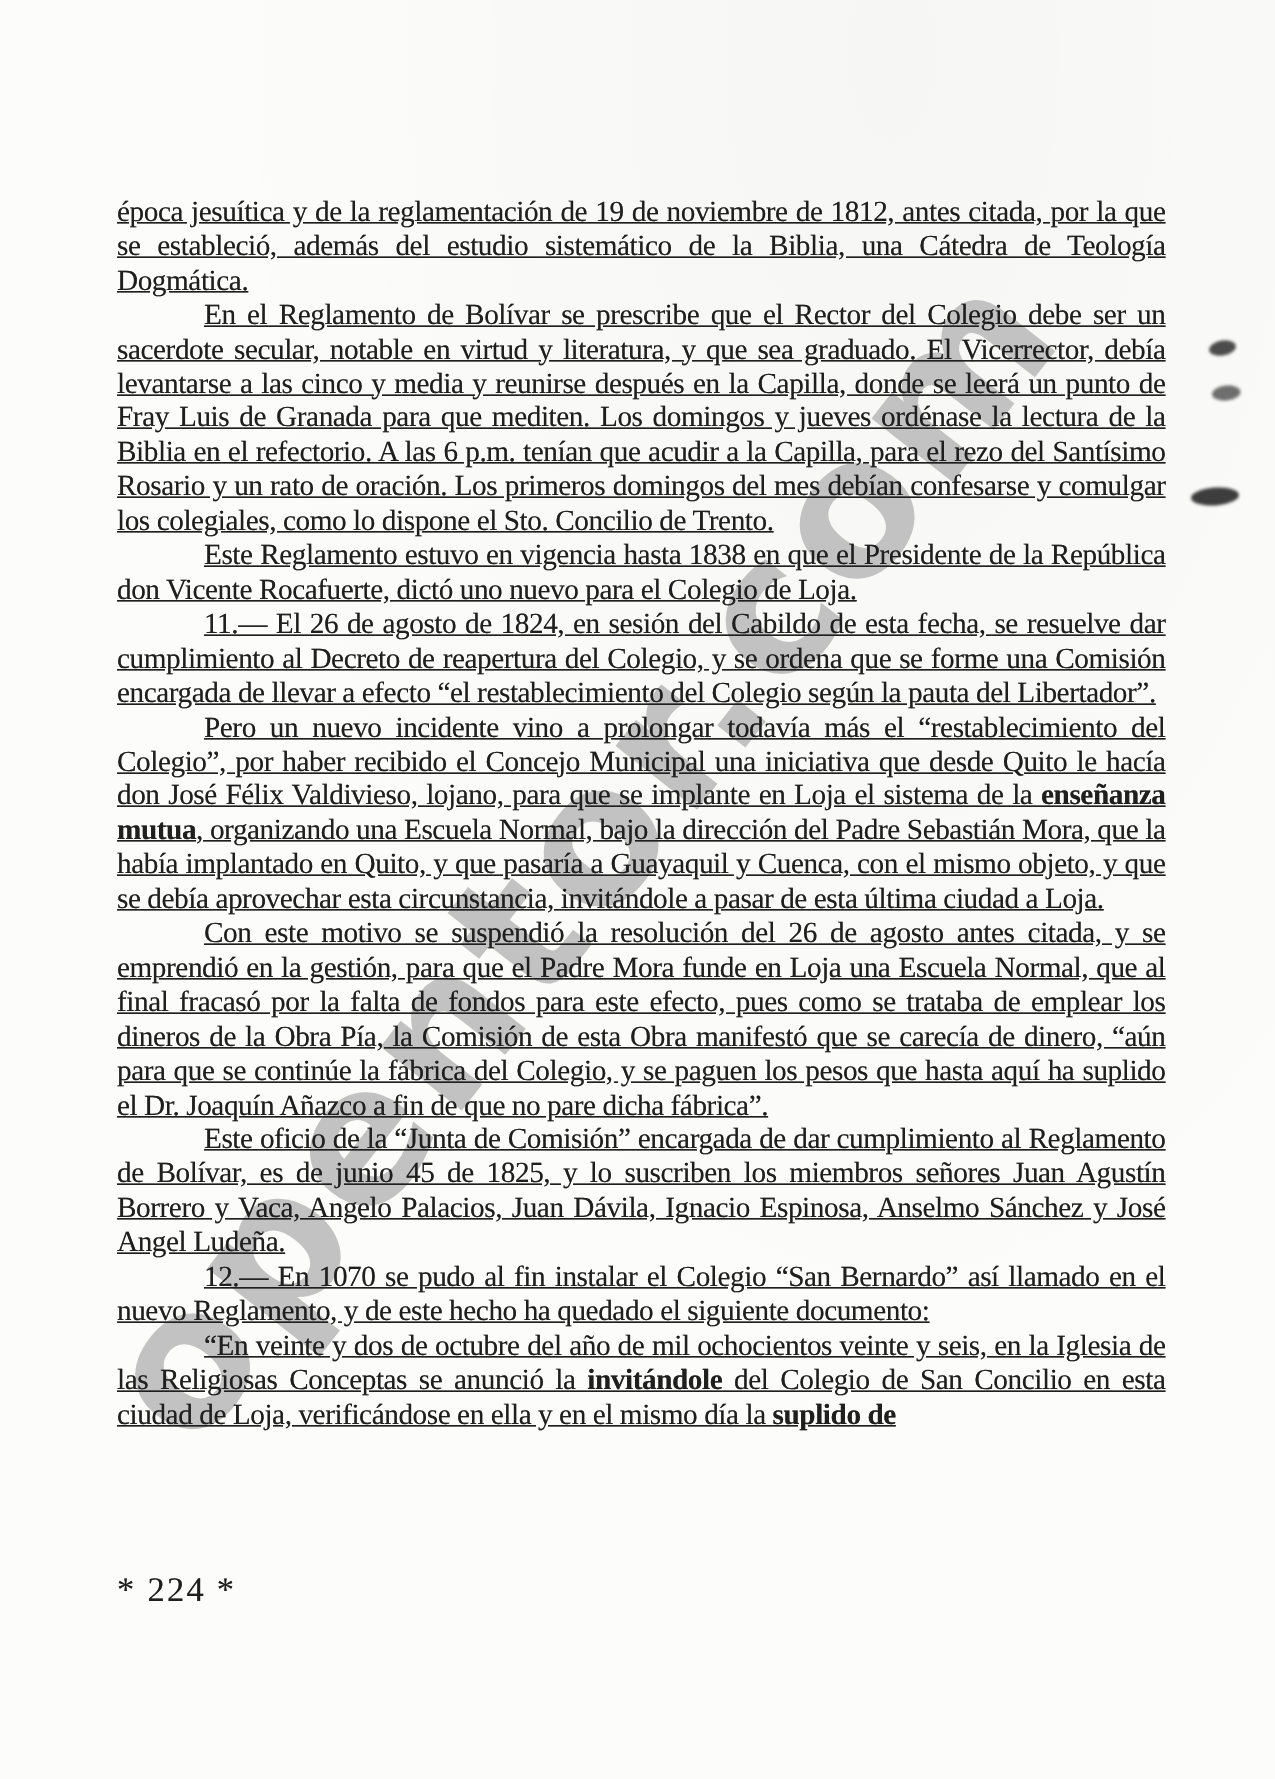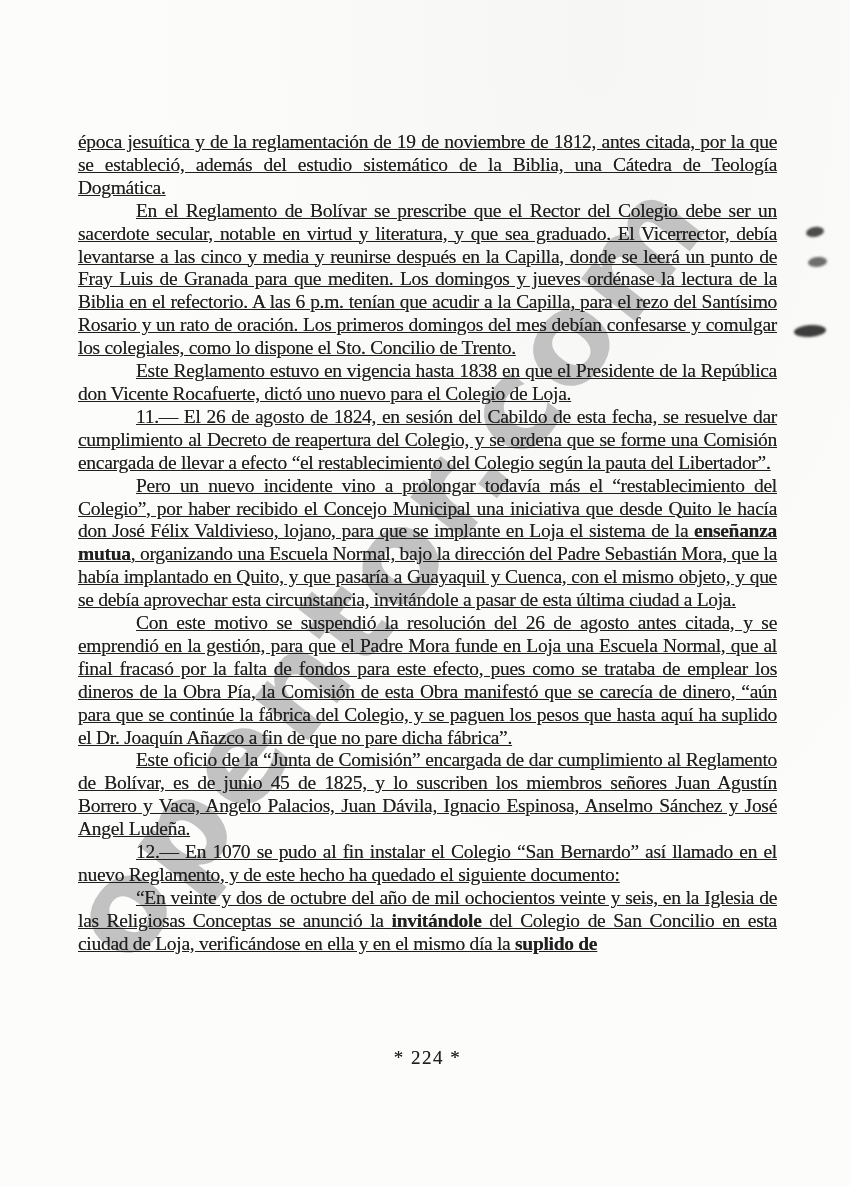--- a/index.html
+++ b/index.html
@@ -52,22 +52,21 @@
     text-shadow: 0 0 0.4px rgba(0,0,0,0.55);
   }
   .text-block p { margin: 0; text-decoration: underline; }
   .text-block p.indent { text-indent: 58px; }
   .bold { font-weight: bold; }
   .page-number {
     position: absolute;
     left: 78px;
     top: 1047px;
     width: 699px;
-    text-align: center;
-    font-size: 19px;
+    font-size: 23px;
     letter-spacing: 1.5px;
     color: var(--ink, #1f1f1f);
     z-index: 1;
     text-shadow: 0 0 0.4px rgba(0,0,0,0.55);
   }
   .smudge {
     position: absolute;
     border-radius: 50%;
     filter: blur(1.2px);
     z-index: 2;

